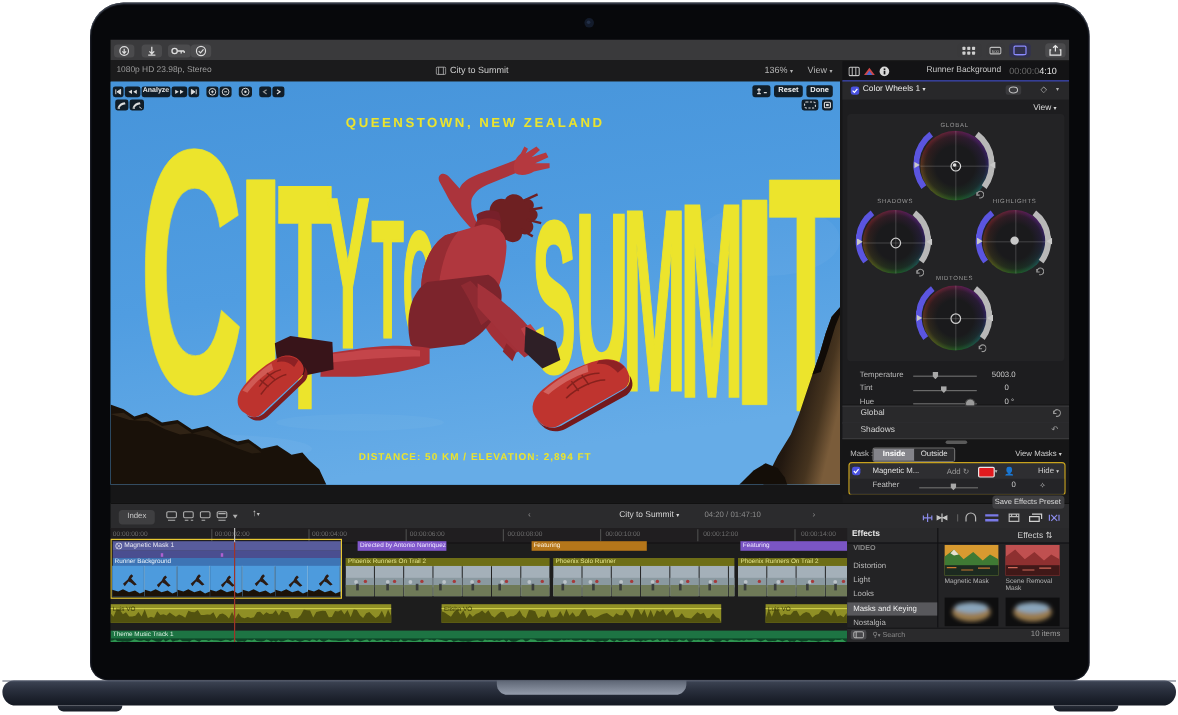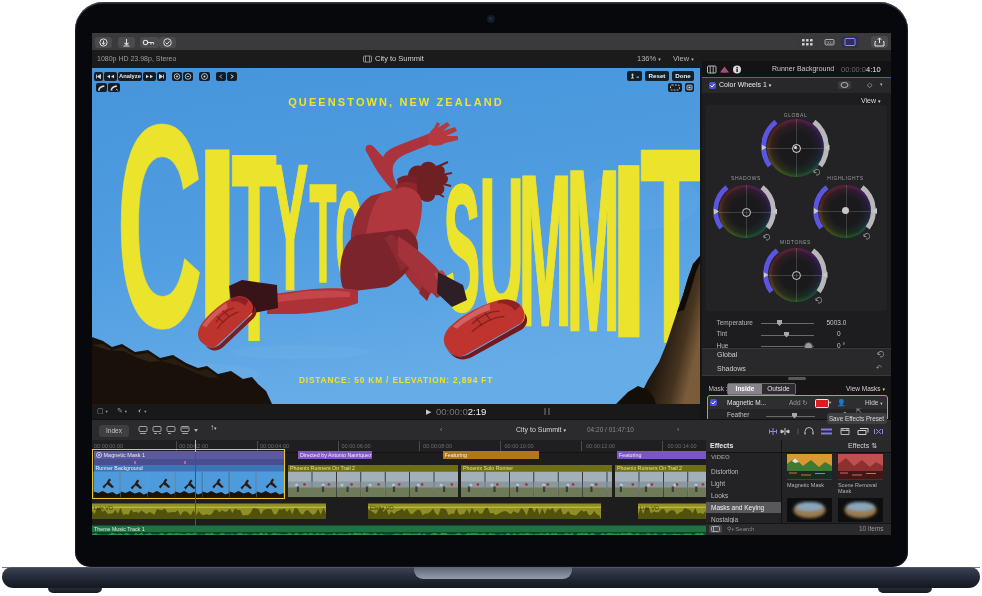--- a/index.html
+++ b/index.html
@@ -290,21 +290,21 @@
             </svg>
           </div>
         <div class="chip" style="width:9px;">
             <svg width="9" height="9">
               <rect x="2" y="2.2" width="5" height="4.6" rx="0.8" fill="none" stroke="#ddd" stroke-width="0.9"></rect>
               <rect x="3.4" y="3.6" width="2.2" height="1.8" fill="#ddd"></rect>
             </svg>
           </div>
       </div>
     </div>
-    <div class="row" id="inspector" style="top:28px;left:610px;width:189px;height:286px;background:#1d1d1f;">
+    <div class="row" id="inspector" style="top:18px;left:610px;width:189px;height:286px;background:#1d1d1f;">
 
       <div class="abs" style="left:0;top:0;width:189px;height:16px;background:#131315;"></div>
       <svg class="abs" style="left:5px;top:4px;" width="40" height="9">
         <rect x="0.5" y="1" width="8.5" height="7" rx="1" fill="none" stroke="#c8c8c8" stroke-width="0.9"></rect>
           <path d="M3.2,1 L3.2,8 M6.2,1 L6.2,8" stroke="#c8c8c8" stroke-width="0.8"></path>
         <path d="M13,7.5 L17.5,1.5 L22,7.5 Z" fill="#cf4848"></path>
           <path d="M15,7.5 L17.5,4 L20,7.5 Z" fill="#4868cf"></path>
         <circle cx="30" cy="4.5" r="4" fill="#d8d8d8"></circle>
           <rect x="29.4" y="2" width="1.4" height="1.4" fill="#131315"></rect>
           <rect x="29.4" y="4" width="1.4" height="3" fill="#131315"></rect>
@@ -421,30 +421,20 @@
         <span class="txt" style="left:129px;top:2.5px;font-size:7px;color:#7a7ae8;">👤</span>
         <span class="txt" style="left:157px;top:3px;font-size:6.5px;color:#d0d0d0;">Hide <span style="font-size:4.5px;">▾</span></span>
         <div class="abs" style="left:0;top:12.5px;width:179px;height:12px;background:#242427;"></div>
         <span class="txt" style="left:19px;top:15px;font-size:6.5px;color:#c0c0c0;">Feather</span>
         <div class="strack" style="left:58px;top:19.5px;width:49px;"></div>
         <div class="sknob" style="left:84px;top:16.5px;"></div>
         <span class="txt" style="left:135px;top:15px;font-size:6.5px;color:#c8c8c8;">0</span>
         <span class="txt" style="left:158px;top:15px;font-size:6.5px;color:#b0b0b0;">✧</span>
       </div>
       <div class="abs" style="left:0;top:361px;width:189px;height:8px;background:#19191a;"></div>
-    </div>
-    <div class="row" id="transport">
-      <span class="txt" style="left:5px;top:3px;font-size:7px;color:#9a9a9a;">▢ <span style="font-size:4.5px;">▾</span></span>
-      <span class="txt" style="left:25px;top:3px;font-size:7px;color:#9a9a9a;">✎ <span style="font-size:4.5px;">▾</span></span>
-      <span class="txt" style="left:46px;top:3px;font-size:7px;color:#9a9a9a;">◐ <span style="font-size:4.5px;">▾</span></span>
-      <span class="txt" style="left:334px;top:3.5px;font-size:7px;color:#c8c8c8;">▶</span>
-      <span class="txt" style="left:344px;top:2px;font-size:9.5px;color:#77777a;">00:00:0<span style="color:#f2f2f2;">2:19</span></span>
-      <div class="abs" style="left:452px;top:4px;width:2px;height:7px;background:#4a4a4c;"></div>
-        <div class="abs" style="left:456px;top:4px;width:2px;height:7px;background:#4a4a4c;"></div>
-      <span class="txt" style="left:764px;top:3px;font-size:7px;color:#9a9a9a;">⇱</span>
     </div>
     <div class="row" id="tbar2">
       <div class="abs" style="left:7px;top:4.5px;width:30px;height:12px;background:#3f3f41;border-radius:3px;text-align:center;font-size:6.5px;color:#c8c8c8;line-height:12px;">Index</div>
       <svg class="abs" style="left:46px;top:5px;" width="66" height="11">
         <g stroke="#b0b0b0" stroke-width="0.9" fill="none">
           <rect x="1" y="1.5" width="8" height="5" rx="1"></rect>
             <path d="M2,8.5 L8,8.5"></path>
           <rect x="15" y="1.5" width="8" height="5" rx="1"></rect>
             <path d="M16,8.5 L19,8.5 M21,8.5 L23,8.5"></path>
           <rect x="29" y="1.5" width="8" height="5" rx="1"></rect>

